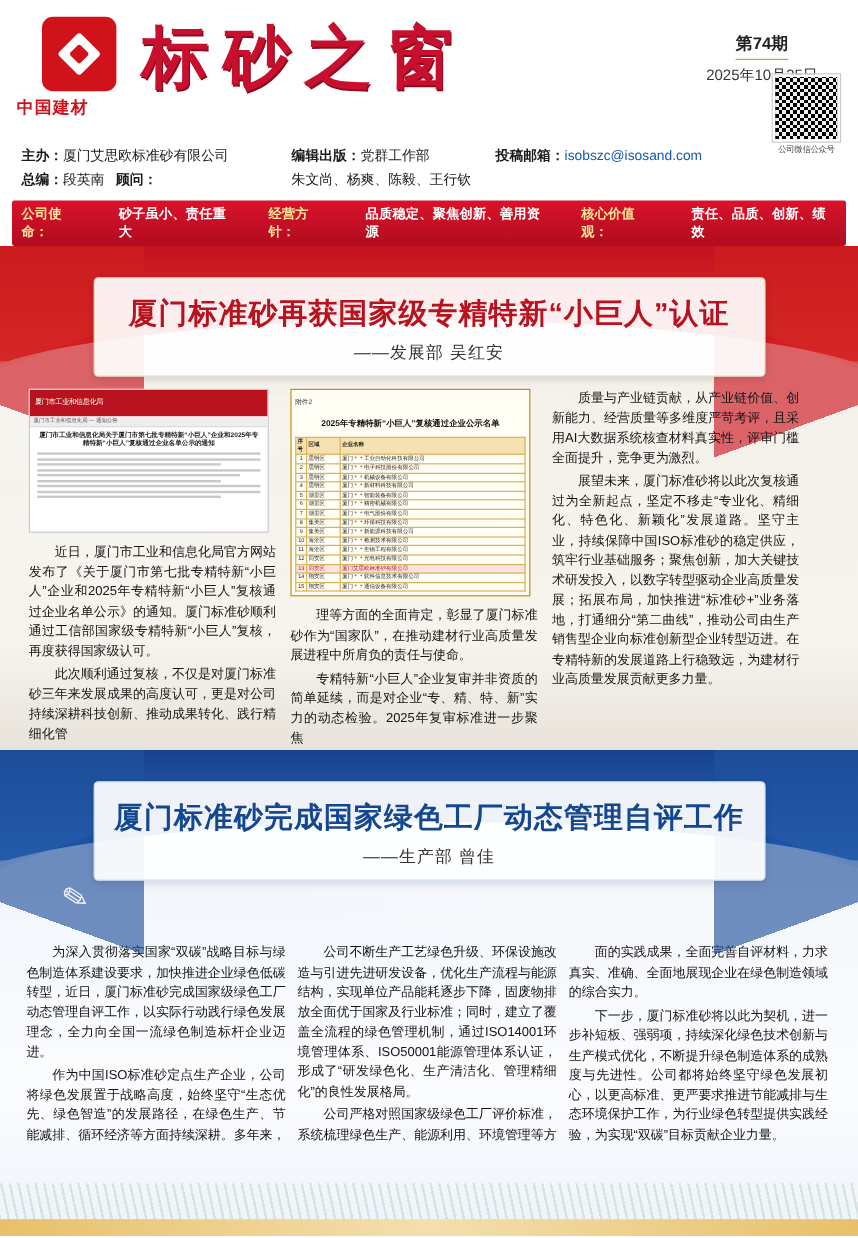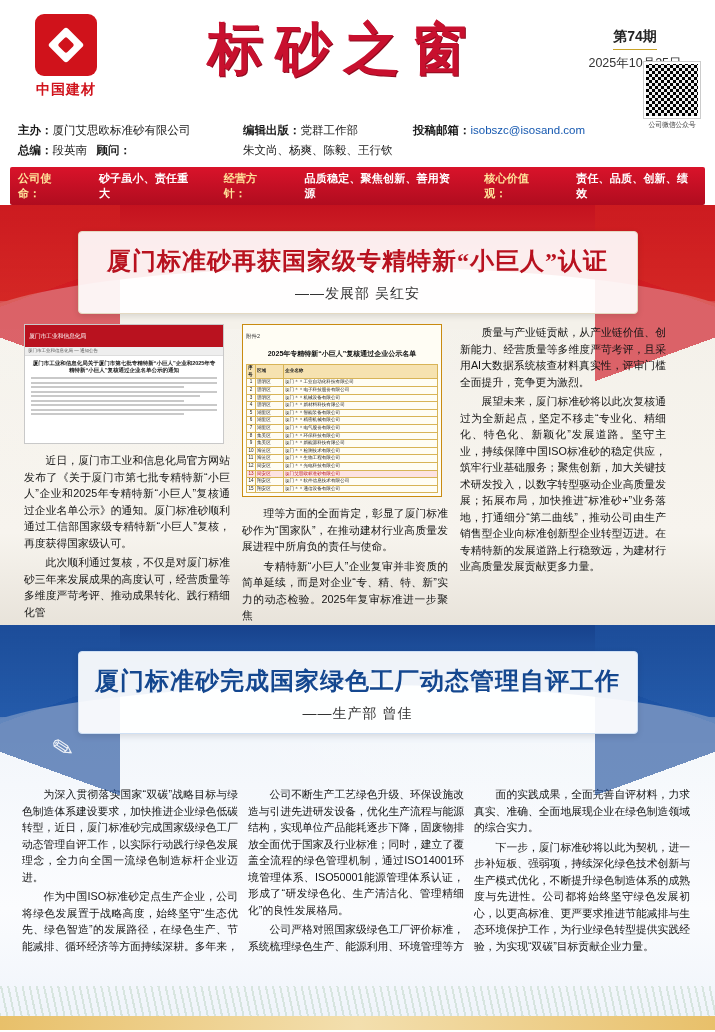--- a/index.html
+++ b/index.html
@@ -15,21 +15,20 @@
   
   .masthead {
     position: relative;
     padding: 10px 14px 4px 14px;
     height: 118px;
     display: flex;
     align-items: flex-start;
   }
   .logo-block {
     width: 104px;
-    text-align: center;
     padding-top: 4px;
   }
   .logo-mark {
     width: 62px; height: 62px;
     margin: 0 auto;
     background: #d0121b;
     border-radius: 9px;
     position: relative;
   }
   .logo-mark::before {
@@ -52,21 +51,21 @@
   }
   .logo-text {
     margin-top: 5px;
     font-size: 14px;
     color: #d0121b;
     font-weight: bold;
     letter-spacing: 1px;
   }
   .title-block {
     flex: 1;
-    text-align: center;
+    text-align: left;
     padding-top: 6px;
     position: relative;
   }
   .paper-title {
     font-family: "DejaVu Serif", "Liberation Serif", serif;
     font-size: 56px;
     font-weight: bold;
     color: #c8102e;
     letter-spacing: 12px;
     line-height: 1.15;
@@ -182,21 +181,21 @@
     margin: 26px auto 0 auto;
     width: 560px;
     background: rgba(255,255,255,.92);
     border: 1px solid #e4d9c2;
     border-radius: 4px;
     padding: 14px 10px 10px 10px;
     box-shadow: 0 2px 6px rgba(0,0,0,.12);
     text-align: center;
   }
   .headline {
-    font-family: Liberation Serif, serif;
+    font-family: Liberation Sans, sans-serif;
     font-size: 24px;
     font-weight: bold;
     color: #b8121f;
     letter-spacing: 1px;
     line-height: 1.3;
   }
   .byline {
     margin-top: 8px;
     font-size: 14px;
     color: #333;
@@ -387,21 +386,21 @@
               <i></i>
               <i></i>
               <i></i>
               <i></i>
               <i></i>
               <i></i>
               <i></i>
           </div>
         </div>
         <p>近日，厦门市工业和信息化局官方网站发布了《关于厦门市第七批专精特新“小巨人”企业和2025年专精特新“小巨人”复核通过企业名单公示》的通知。厦门标准砂顺利通过工信部国家级专精特新“小巨人”复核，再度获得国家级认可。</p>
-        <p>此次顺利通过复核，不仅是对厦门标准砂三年来发展成果的高度认可，经营质量等多维度严苛考评、推动成果转化、践行精细化管</p>
+        <p>此次顺利通过复核，不仅是对厦门标准砂三年来发展成果的高度认可，更是对公司持续深耕科技创新、推动成果转化、践行精细化管</p>
       </div>
 
       <div class="col">
         <div class="tablefig">
           <div class="tf-cap">附件2</div>
           <div class="tf-title">2025年专精特新“小巨人”复核通过企业公示名单</div>
           <table class="tf-table">
             <thead>
               <tr>
                 <th class="idx">序号</th>

